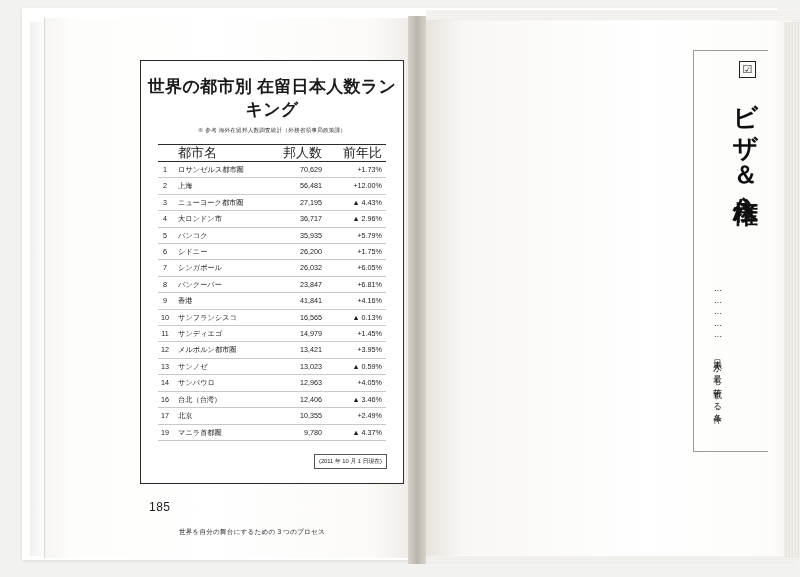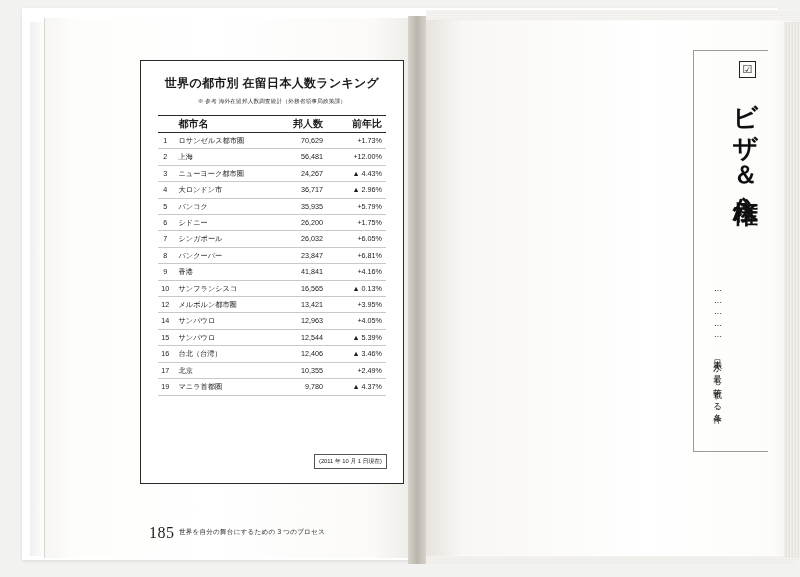--- a/index.html
+++ b/index.html
@@ -102,21 +102,21 @@
   .table-box {
     position: absolute;
     left: 95px;
     top: 42px;
     width: 262px;
     height: 422px;
     border: 1px solid #2b2b2b;
     background: #ffffff;
   }
   .table-title {
-    font-size: 12px;
+    font-size: 17px;
     font-weight: bold;
     color: #1a1a1a;
     text-align: center;
     margin-top: 14px;
     letter-spacing: 0.3px;
   }
   .table-note {
     font-size: 5.6px;
     color: #333333;
     text-align: center;
@@ -133,22 +133,22 @@
   table.rank th, table.rank td {
     padding: 0;
     height: 15.4px;
     line-height: 15.4px;
     border-bottom: 1px solid #c9c9c9;
     white-space: nowrap;
   }
   table.rank thead th {
     border-bottom: 1px solid #2b2b2b;
     border-top: 1px solid #2b2b2b;
-    font-weight: bold;
-    font-size: 10px;
+    font-weight: normal;
+    font-size: 13px;
     height: 16px;
     line-height: 16px;
     margin-top: 8px;
   }
   .c-rank { width: 16px; text-align: center; color: #222; }
   .c-city { width: 104px; text-align: left; padding-left: 6px !important; }
   .c-num  { width: 52px; text-align: right; padding-right: 8px !important; }
   .c-yoy  { width: 56px; text-align: right; padding-right: 4px !important; }
   .table-foot {
     position: absolute;
@@ -157,25 +157,24 @@
     font-size: 5.8px;
     border: 1px solid #555;
     padding: 2px 4px;
     color: #222;
   }
 
   
   .folio-left {
     position: absolute;
     left: 104px;
-    top: 506px;
-    font-size: 16px;
+    top: 482px;
+    font-size: 12px;
     color: #1c1c1c;
     letter-spacing: 0.5px;
-    font-family: Liberation Serif, serif;
   }
   .runhead-left {
     position: absolute;
     left: 134px;
     top: 510px;
     font-size: 6.6px;
     color: #2a2a2a;
     letter-spacing: 0.2px;
   }
   .heading-block {
@@ -255,21 +254,21 @@
               </tr>
               <tr>
                 <td class="c-rank">2</td>
                 <td class="c-city">上海</td>
                 <td class="c-num">56,481</td>
                 <td class="c-yoy">+12.00%</td>
               </tr>
               <tr>
                 <td class="c-rank">3</td>
                 <td class="c-city">ニューヨーク都市圏</td>
-                <td class="c-num">24,267</td>
+                <td class="c-num">27,195</td>
                 <td class="c-yoy">▲ 4.43%</td>
               </tr>
               <tr>
                 <td class="c-rank">4</td>
                 <td class="c-city">大ロンドン市</td>
                 <td class="c-num">36,717</td>
                 <td class="c-yoy">▲ 2.96%</td>
               </tr>
               <tr>
                 <td class="c-rank">5</td>
@@ -301,36 +300,42 @@
                 <td class="c-num">41,841</td>
                 <td class="c-yoy">+4.16%</td>
               </tr>
               <tr>
                 <td class="c-rank">10</td>
                 <td class="c-city">サンフランシスコ</td>
                 <td class="c-num">16,565</td>
                 <td class="c-yoy">▲ 0.13%</td>
               </tr>
               <tr>
+                <td class="c-rank">11</td>
+                <td class="c-city">サンディエゴ</td>
+                <td class="c-num">14,979</td>
+                <td class="c-yoy">+1.45%</td>
+              </tr>
+              <tr>
                 <td class="c-rank">12</td>
                 <td class="c-city">メルボルン都市圏</td>
                 <td class="c-num">13,421</td>
                 <td class="c-yoy">+3.95%</td>
               </tr>
               <tr>
+                <td class="c-rank">13</td>
+                <td class="c-city">サンノゼ</td>
+                <td class="c-num">13,023</td>
+                <td class="c-yoy">▲ 0.59%</td>
+              </tr>
+              <tr>
                 <td class="c-rank">14</td>
                 <td class="c-city">サンパウロ</td>
                 <td class="c-num">12,963</td>
                 <td class="c-yoy">+4.05%</td>
-              </tr>
-              <tr>
-                <td class="c-rank">15</td>
-                <td class="c-city">サンパウロ</td>
-                <td class="c-num">12,544</td>
-                <td class="c-yoy">▲ 5.39%</td>
               </tr>
               <tr>
                 <td class="c-rank">16</td>
                 <td class="c-city">台北（台湾）</td>
                 <td class="c-num">12,406</td>
                 <td class="c-yoy">▲ 3.46%</td>
               </tr>
               <tr>
                 <td class="c-rank">17</td>
                 <td class="c-city">北京</td>

